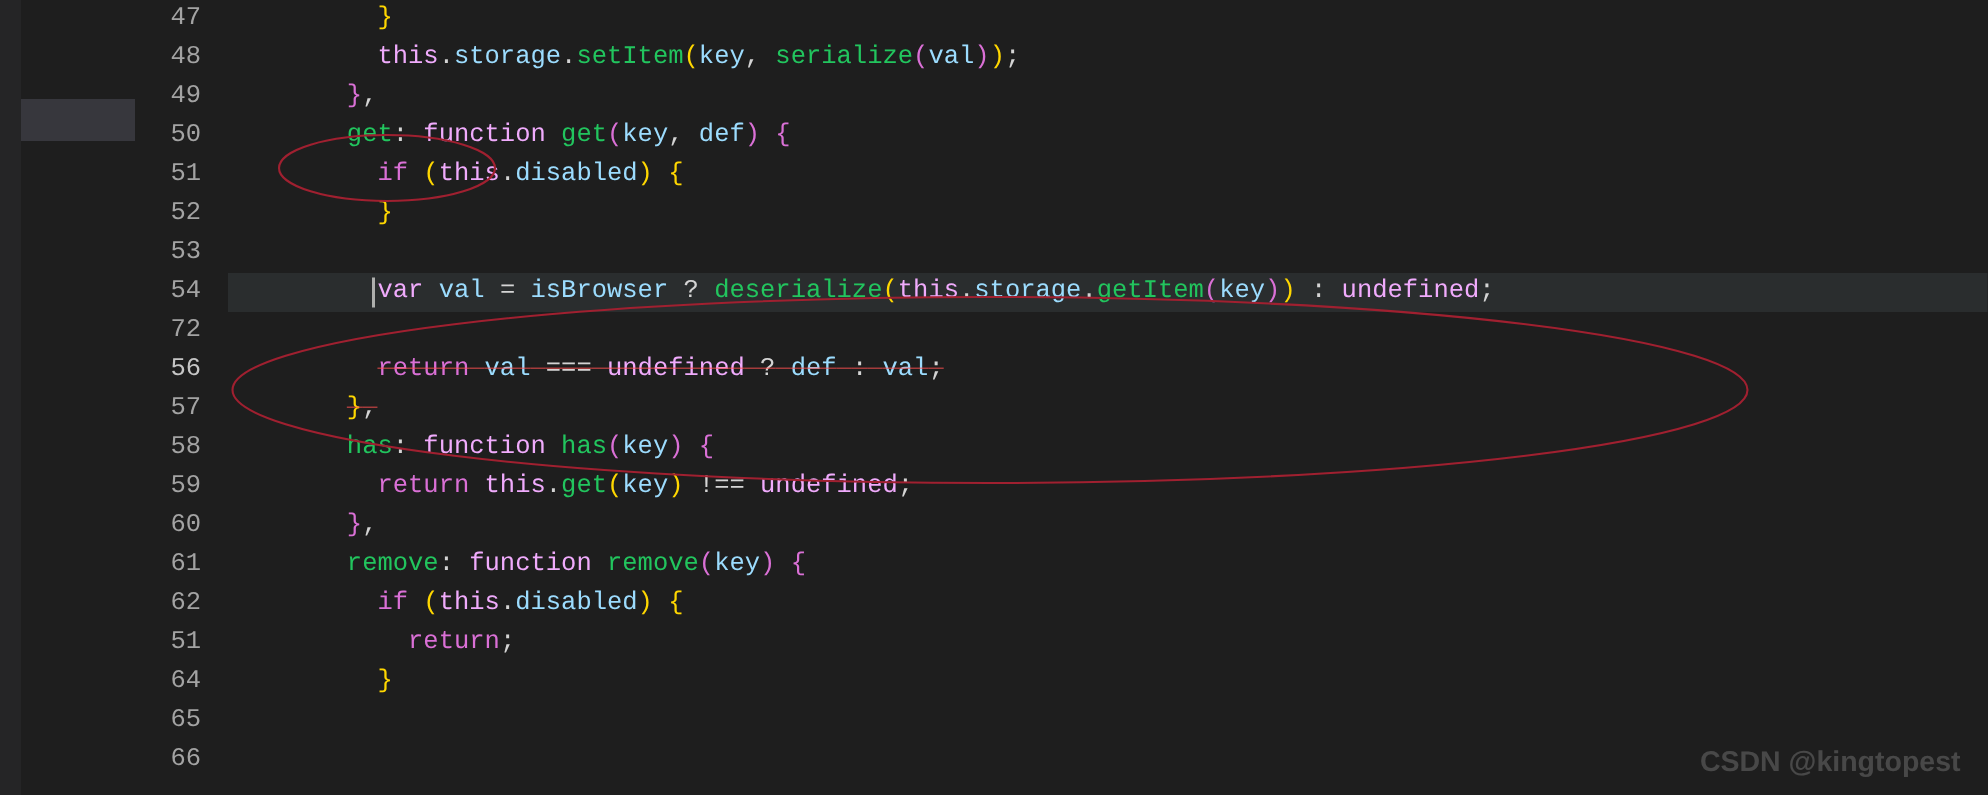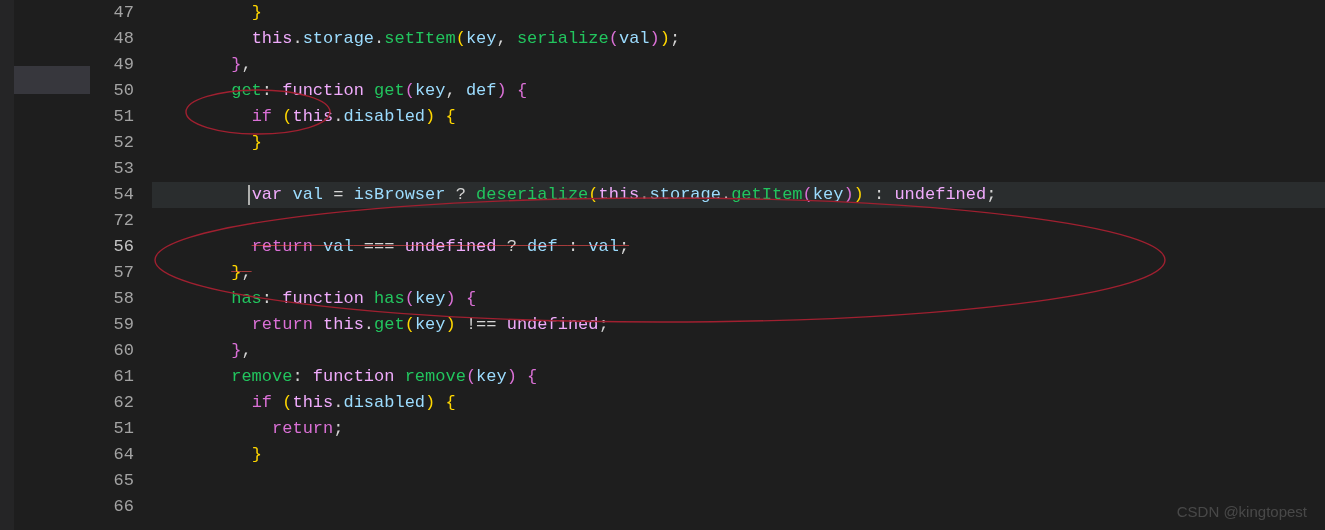--- a/index.html
+++ b/index.html
@@ -84,21 +84,22 @@
   .tk-paren2  { color: #da70d6; }
   .tk-brace   { color: #ffd700; }
   .tk-bracket { color: #da70d6; }
   .strike .tok { text-decoration: line-through; text-decoration-color: rgba(255,80,80,0.6); }
   .watermark {
     position: absolute;
     right: 18px;
     bottom: 10px;
     color: rgba(200,200,200,0.25);
     font-family: Arial, sans-serif;
-    font-size: 15px;
+    font-size: 19px;
+    font-weight: bold;
   }
   svg.anno {
     position: absolute;
     pointer-events: none;
     left: 90px;
     top: 0;
     width: 1235px;
     height: 530px;
   }
 </style>

